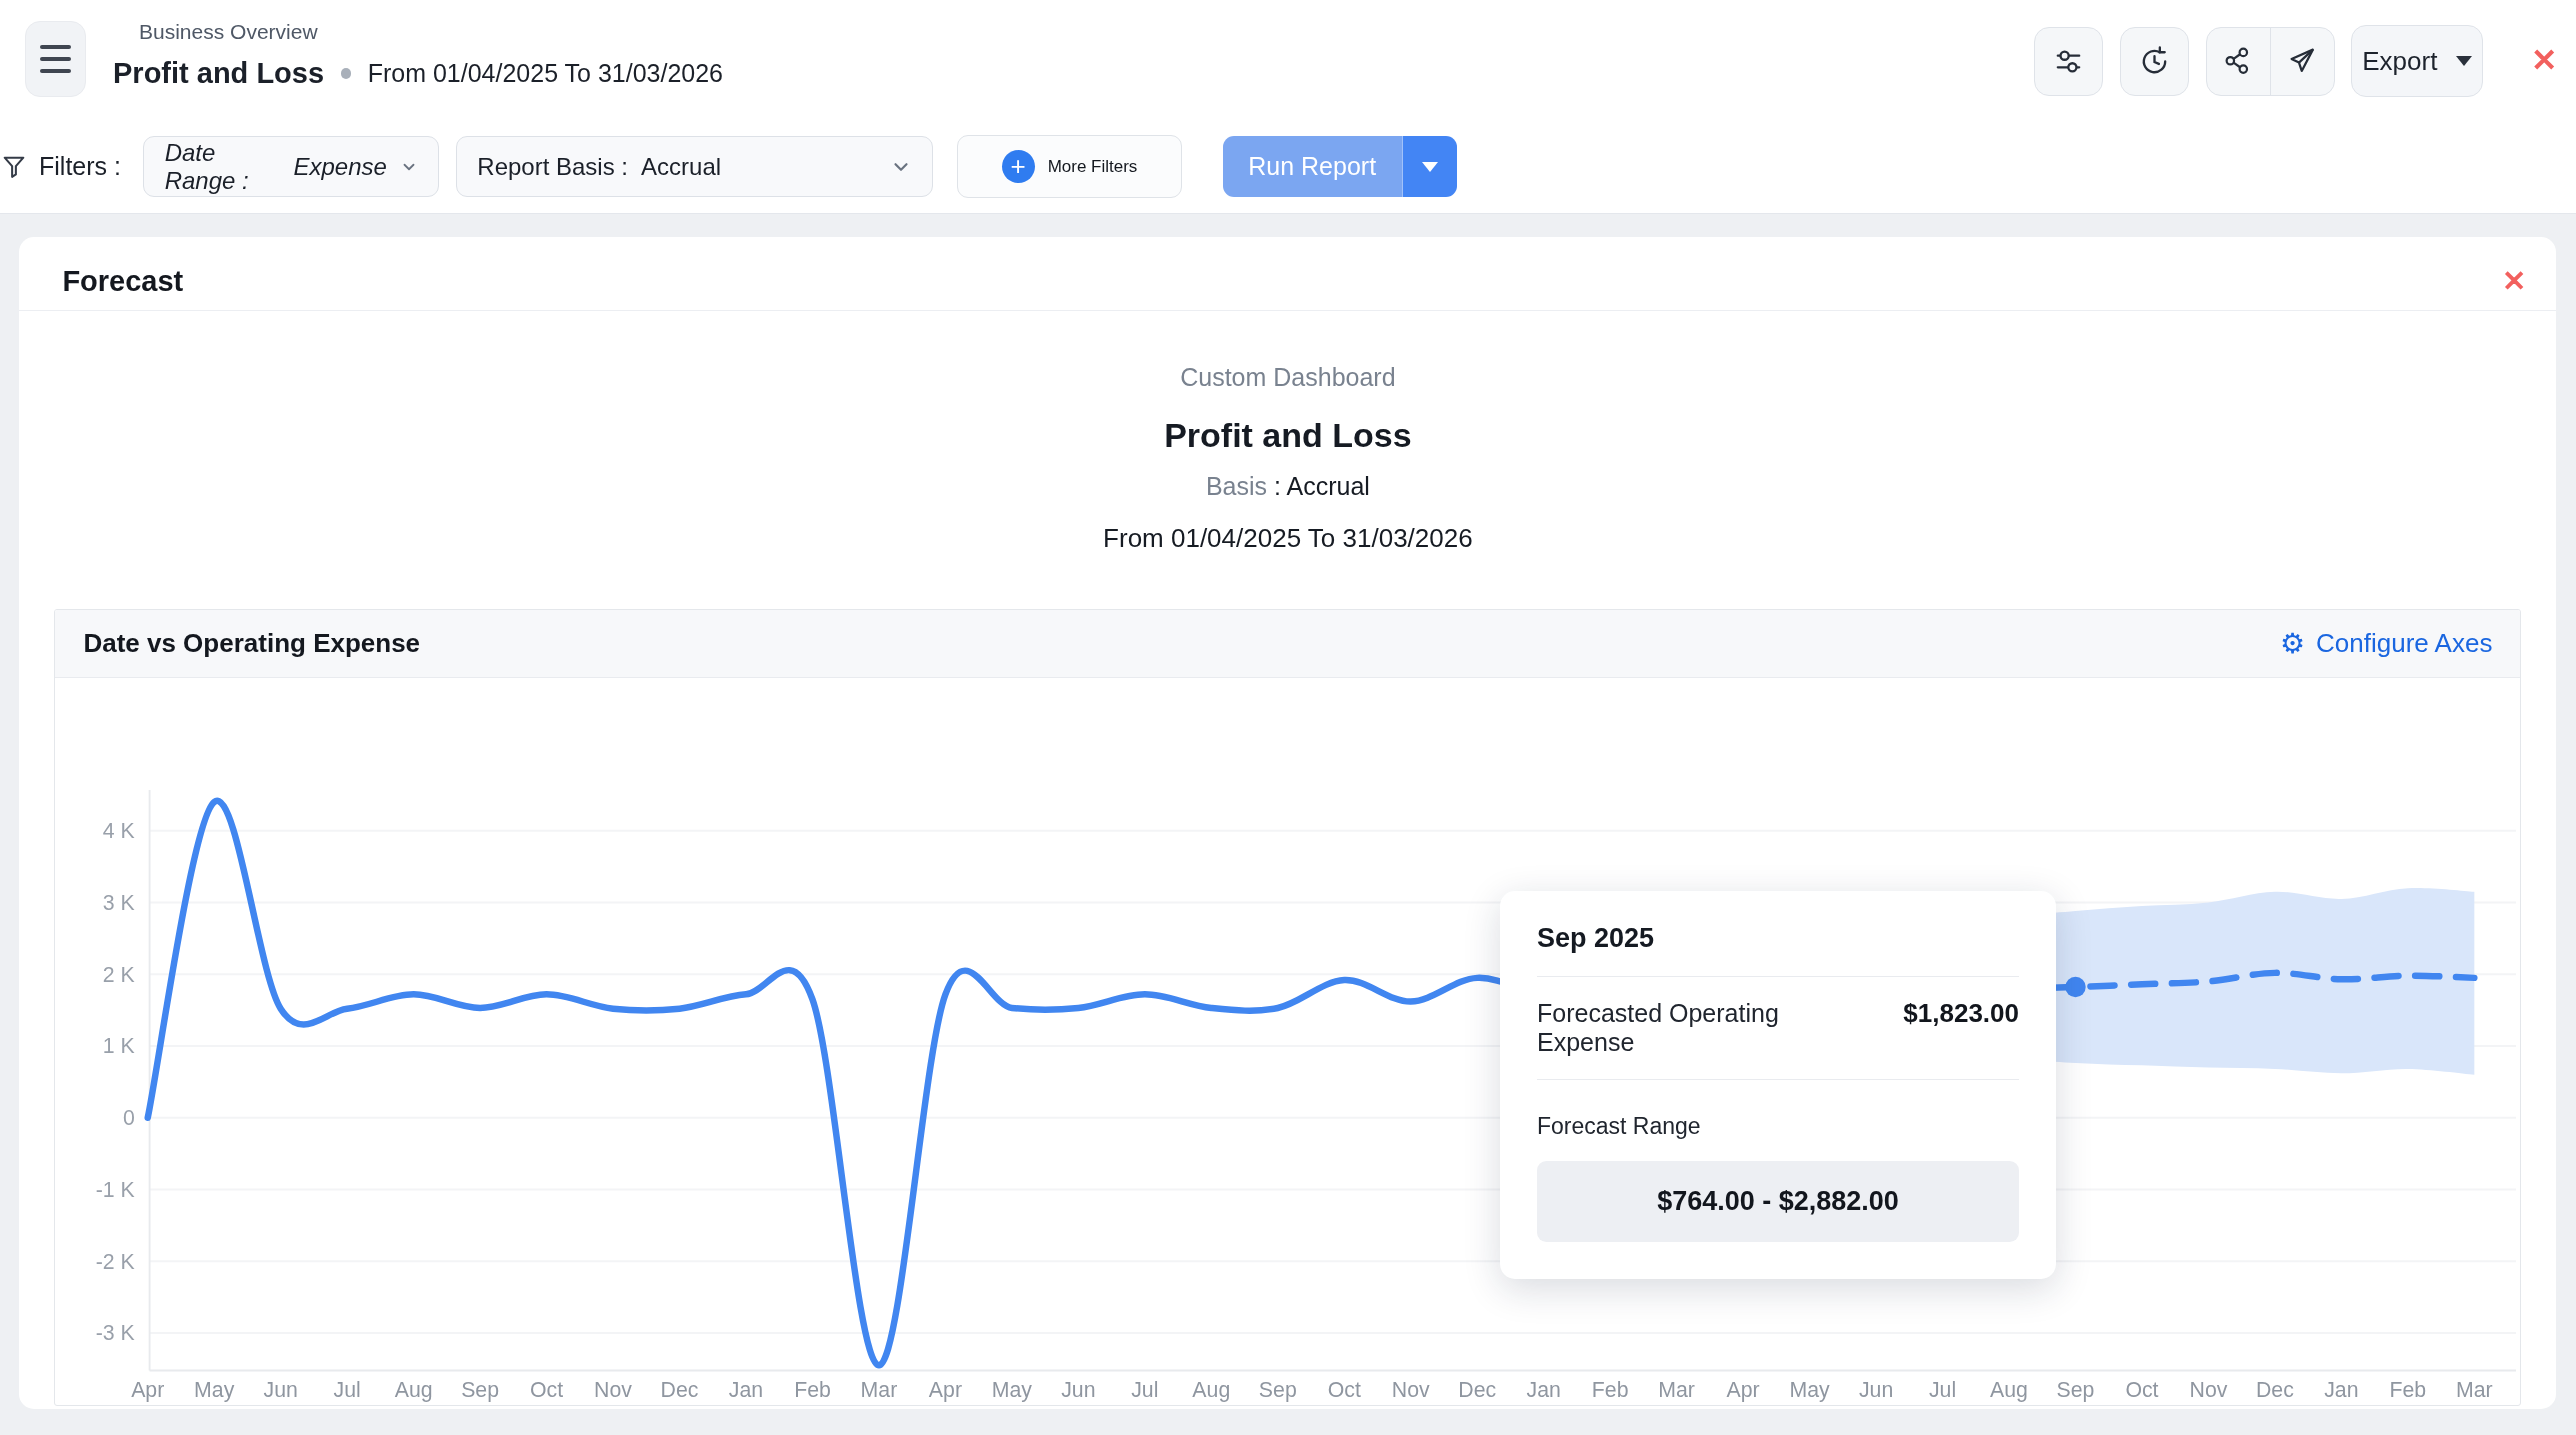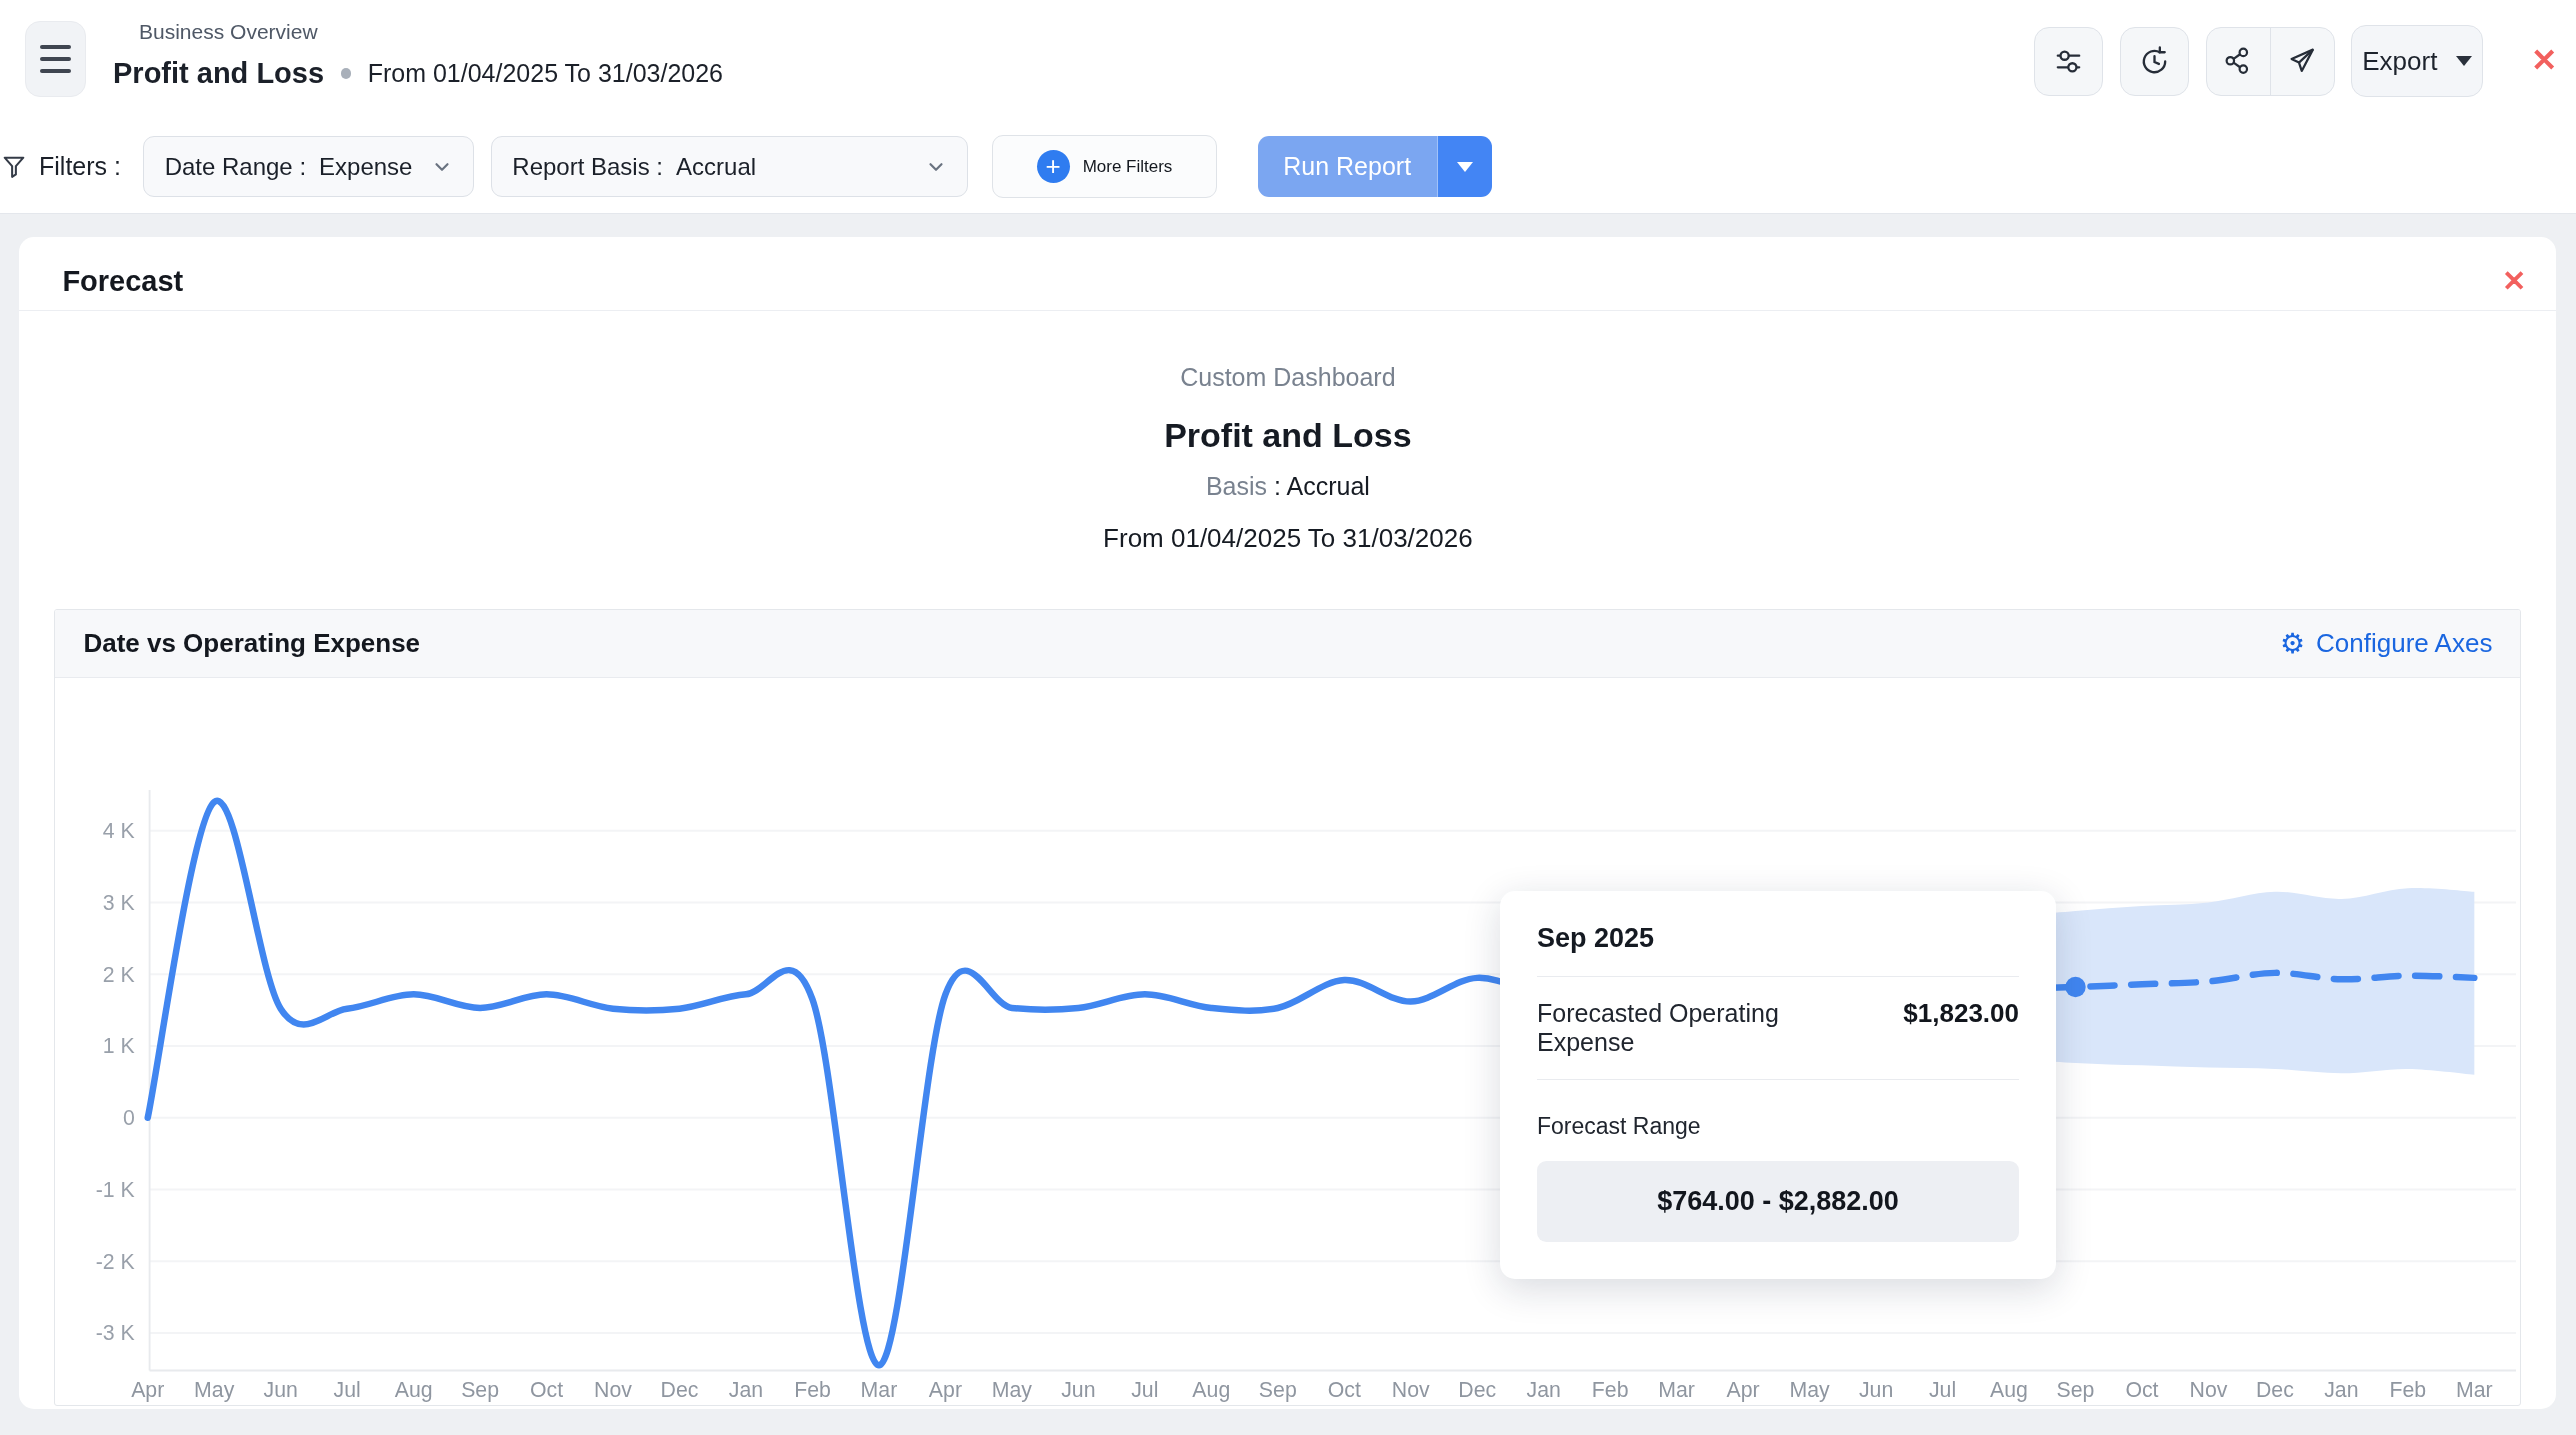--- a/index.html
+++ b/index.html
@@ -31,21 +31,21 @@
   .close-x{font-size:31.5px;font-weight:700;color:#f2605e;margin-left:31.5px;cursor:pointer;line-height:1;}
 
   
   .filterbar{position:absolute;left:0;top:120px;width:2576px;height:94px;background:#fff;
     border-bottom:0.9px solid #e4e7ec;display:flex;align-items:center;box-sizing:border-box;gap:16.7px;}
   .filters-label{display:flex;align-items:center;gap:11px;font-size:25px;color:#1b2029;margin-right:5.6px;}
   .chip{height:61px;border:1.9px solid #dde1e7;background:#f8f9fb;border-radius:11px;display:flex;
     align-items:center;padding:0 20.4px;box-sizing:border-box;gap:13px;cursor:pointer;}
   .chip .lab{font-size:24px;color:#1b2029;}
   .chip .val{font-size:24px;color:#1b2029;}
-  .chip.w1{width:331px;}
+  .chip.w1{width:296px;font-style:italic;}
   .chip.w2{width:477px;}
   .chip .chev{margin-left:auto;}
   .more-btn{height:61px;width:223px;border:1.9px solid #dfe3e8;background:#fbfcfd;border-radius:11px;
     display:flex;align-items:center;justify-content:center;gap:13px;cursor:pointer;margin-left:7.4px;}
   .plus-circle{width:33px;height:33px;border-radius:50%;background:#2f7cf0;color:#fff;display:flex;
     align-items:center;justify-content:center;font-size:26px;line-height:1;padding-bottom:1.9px;box-sizing:border-box;}
   .more-btn span.txt{font-size:17px;color:#14181f;}
   .run-group{display:flex;margin-left:24px;cursor:pointer;}
   .run-main{height:61px;width:179px;background:#7ba6f1;border-radius:11px 0 0 11px;display:flex;
     align-items:center;justify-content:center;font-size:25px;color:#fff;}

